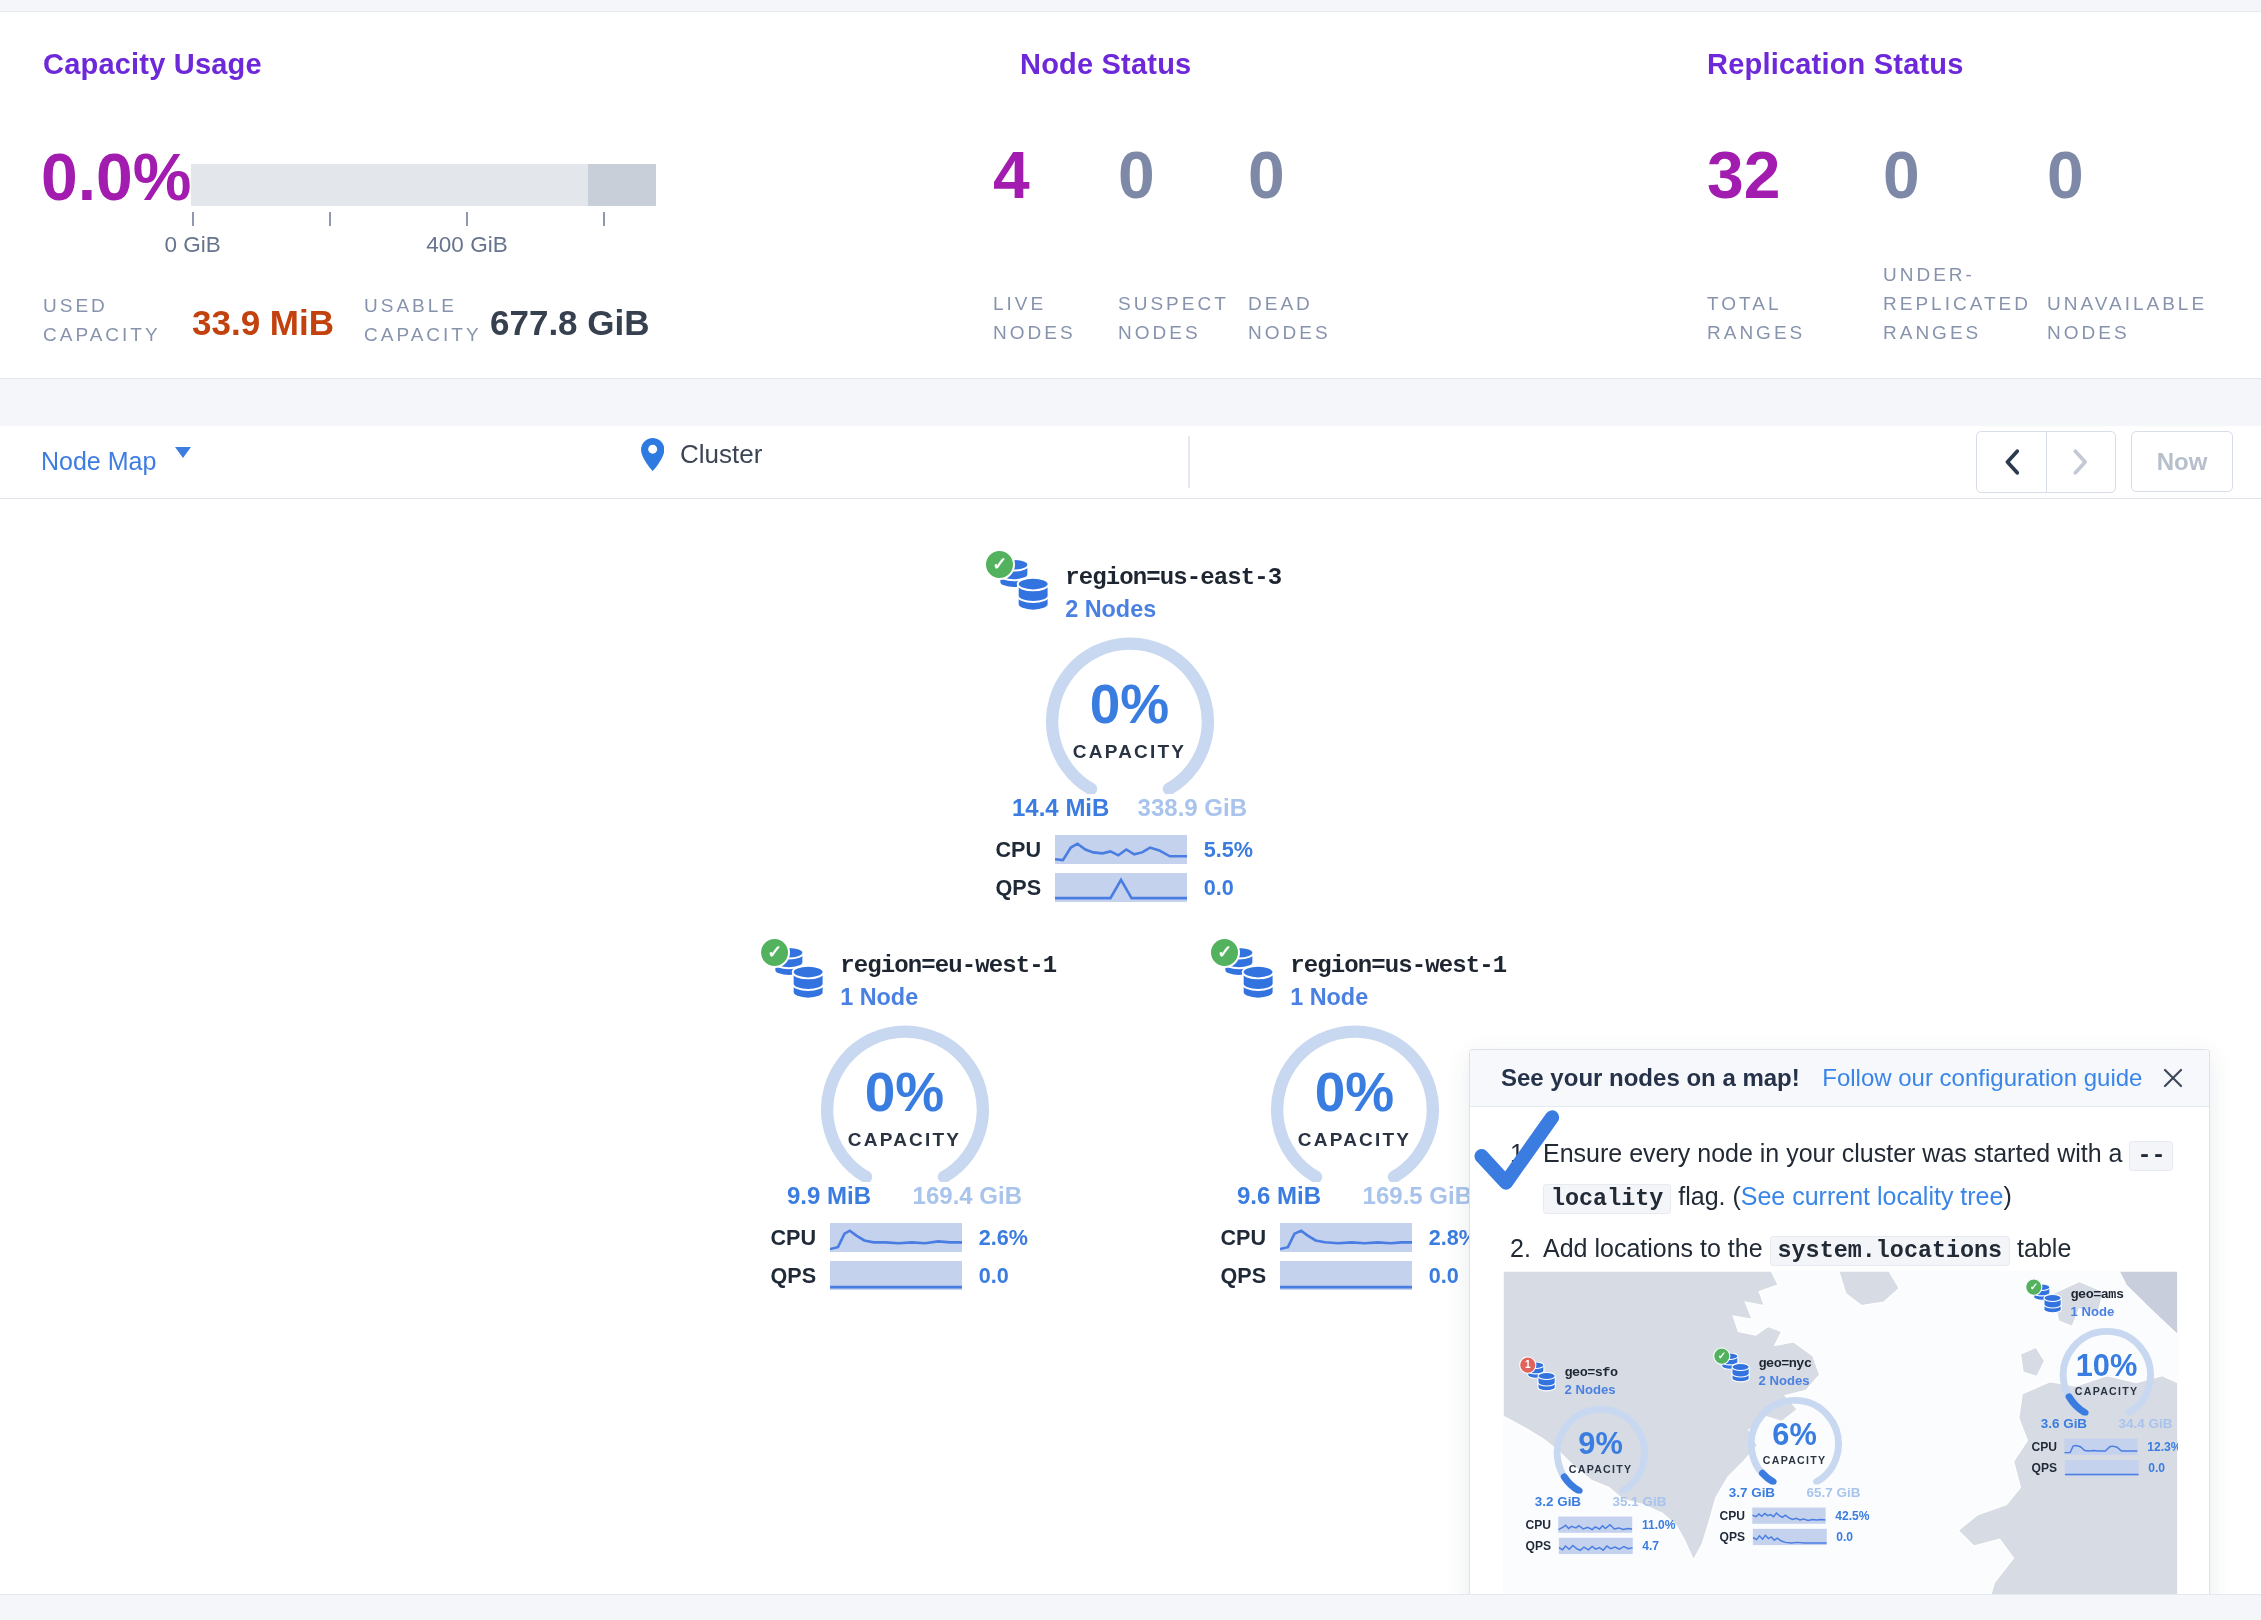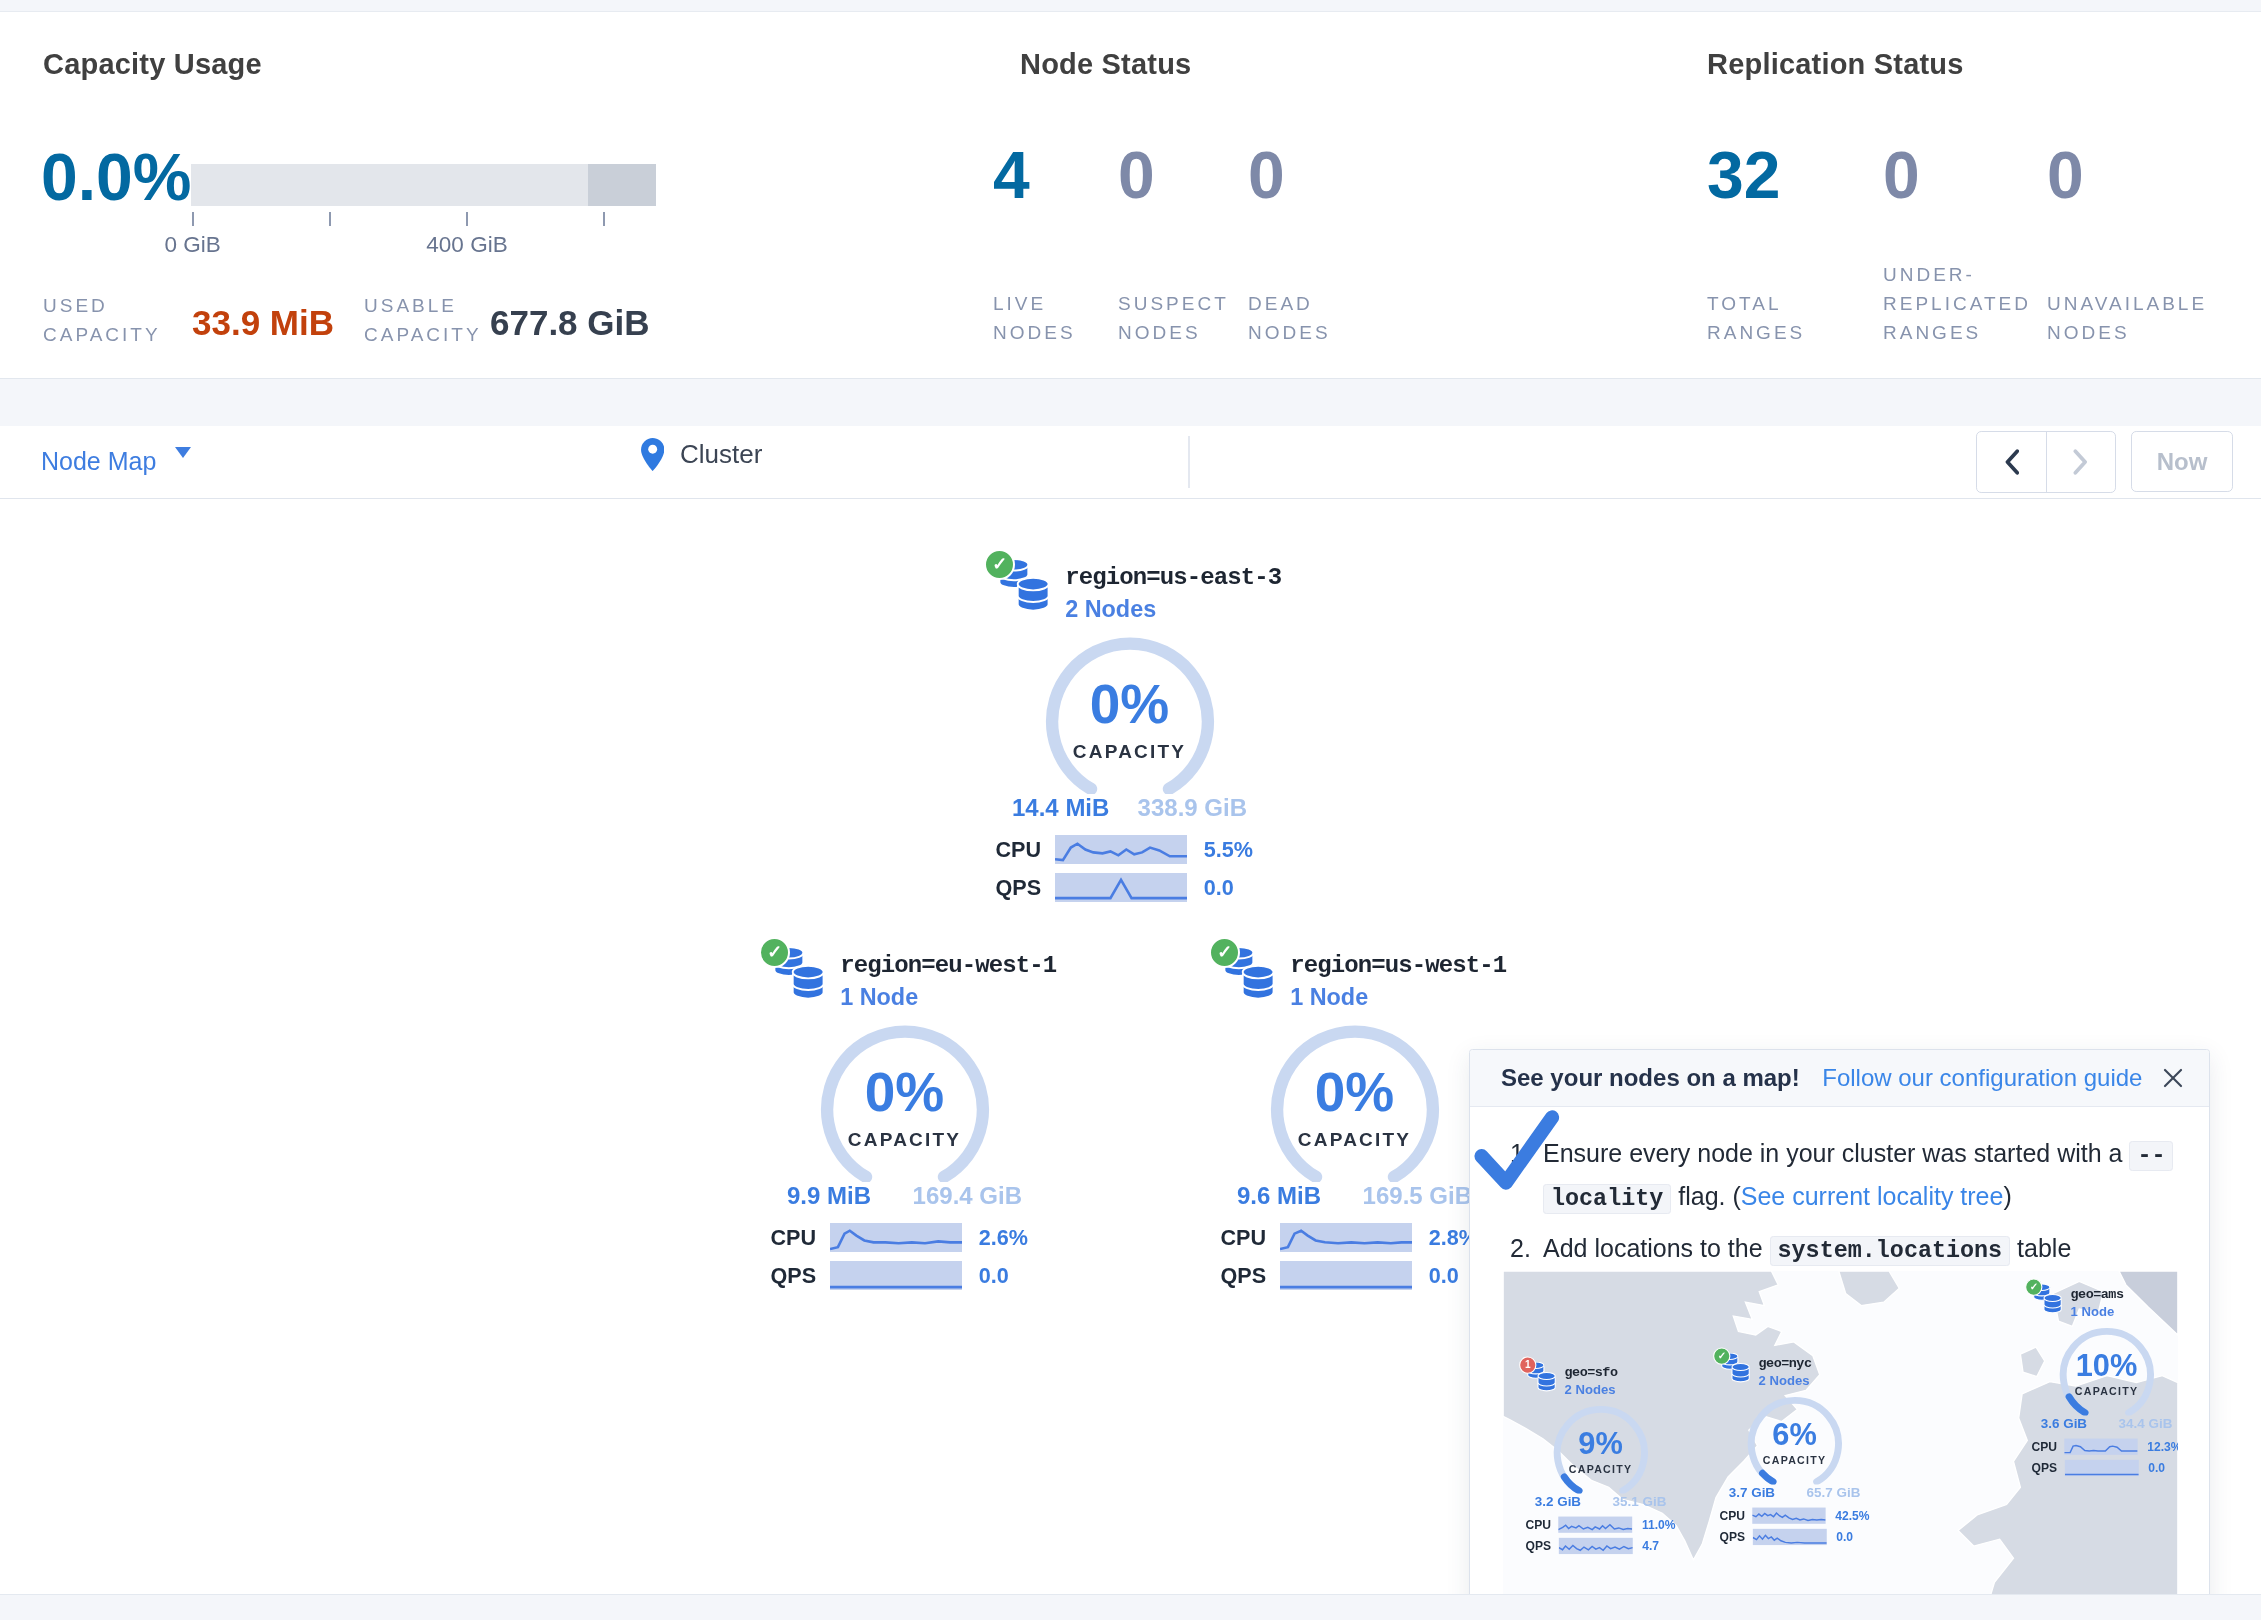--- a/index.html
+++ b/index.html
@@ -2,22 +2,22 @@
 <html style="font-size:14px"><head>
 <meta charset="utf-8">
 <style>
   * { margin:0; padding:0; box-sizing:border-box; }
   html,body { width:2261px; height:1621px; background:#f4f6fa; font-family:"Liberation Sans", sans-serif; overflow:hidden; }
   .abs { position:absolute; }
   #stage { position:relative; width:2261px; height:1621px; }
 
   
   #summary { position:absolute; left:0; top:11.3px; width:2261px; height:368px; background:#ffffff; border-top:0.9px solid #e7ebf1; border-bottom:0.9px solid #e2e7ee; }
-  .sec-title { font-size:29px; font-weight:700; color:#404040; letter-spacing:0.2px; }
-  .big-num { font-size:66px; font-weight:700; color:#0369a1; line-height:1; }
+  .sec-title { font-size:29px; font-weight:700; color:#6d28d9; letter-spacing:0.2px; }
+  .big-num { font-size:66px; font-weight:700; color:#a21caf; line-height:1; }
   .big-num.zero { color:#7e89a8; }
   .caps-label { font-size:19px; font-weight:500; color:#8793ad; letter-spacing:3px; line-height:29px; }
   #cap-title { left:43px; top:36px; }
   #cap-pct { left:41px; top:132px; }
   #cap-bar { left:191px; top:152px; width:465px; height:42px; background:#e3e6eb; }
   #cap-bar-extra { position:absolute; right:0; top:0; width:68px; height:42px; background:#c9cfd8; }
   .tick { position:absolute; top:48px; width:1.7px; height:14px; background:#8e99b0; }
   .tick-label { position:absolute; top:68px; font-size:22.5px; color:#67748f; transform:translateX(-50%); white-space:nowrap; }
   #used-label { left:43px; top:279px; width:130px; }
   #used-value { left:192px; top:291px; font-size:35px; font-weight:700; color:#c2410c; }

